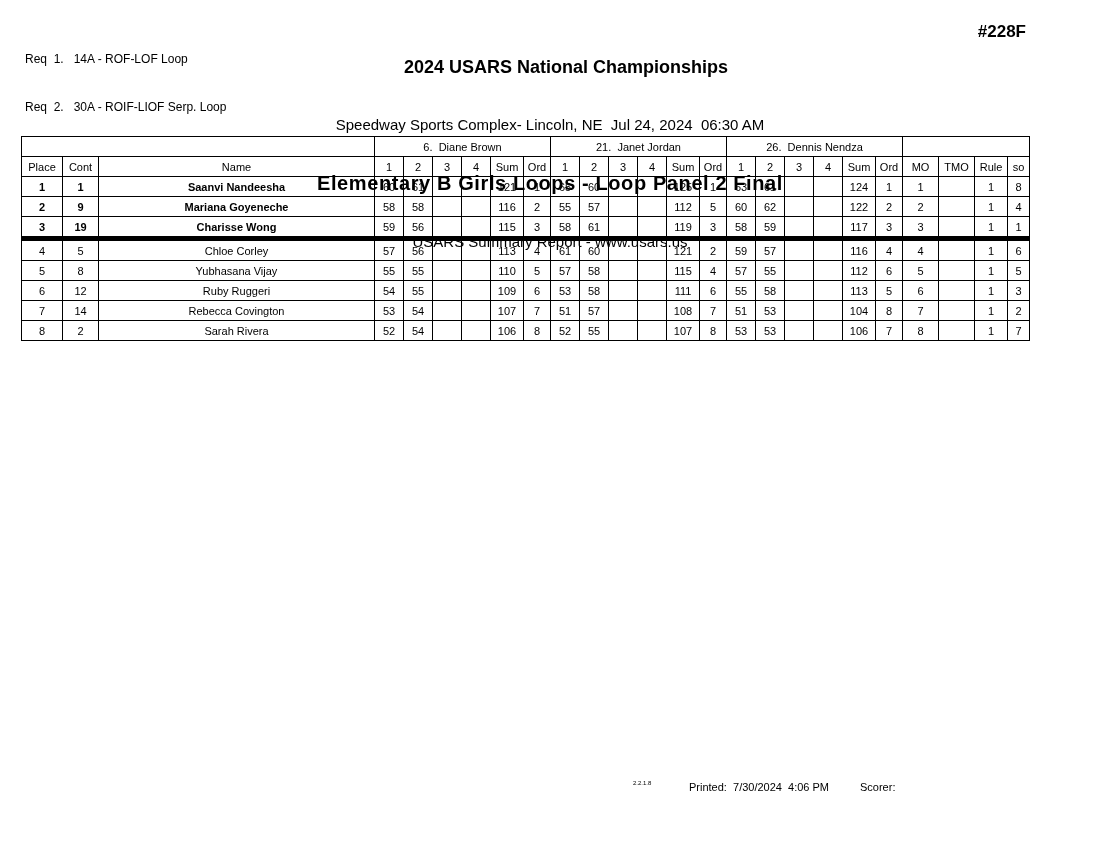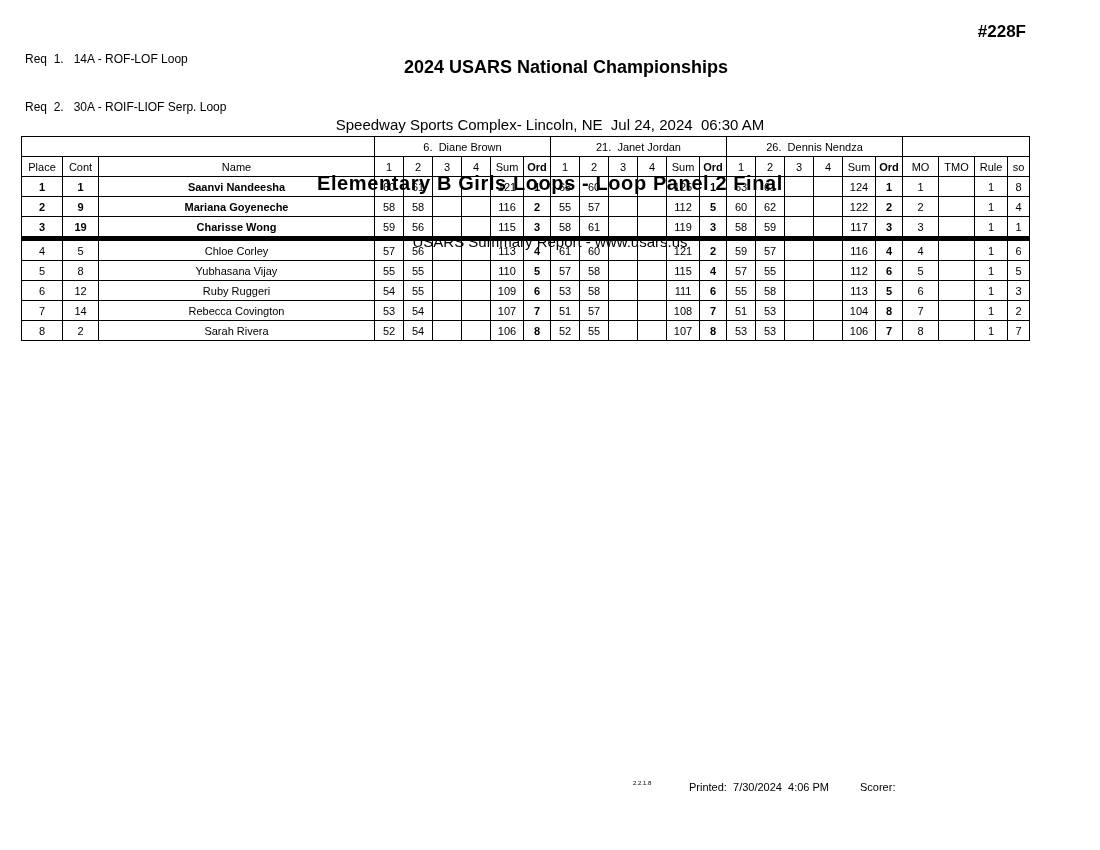--- a/index.html
+++ b/index.html
@@ -47,21 +47,21 @@
   }
   td.noborder { border: none; }
   td.judge { text-align: left; padding-left: 4px; height: 20px; }
   td.name-cell, td.name-head { text-align: left; padding-left: 5px; margin-left: 32px; }
   td.name-cell { font-size: 12px; }
   td.sum-cell { text-align: right; padding-right: 3px; margin-left: 20px; }
   td.rule-cell { text-align: right; padding-right: 4px; }
   td.ord-cell {
     border-left: 3px solid #000;
     border-right: 3px solid #000;
-    font-weight: bold;
+    font-weight: normal;
   }
   tr.boldrow td.place-cell,
   tr.boldrow td.cont-cell,
   tr.boldrow td.name-cell { font-weight: bold; }
   tr.seprow td { border-bottom: 5px solid #000; }
 
   
   .footer-version { position: absolute; left: 633px; top: 780px; font-size: 6px; }
   .footer-printed { position: absolute; left: 659px; top: 781px; font-size: 11px; white-space: pre; padding-left: 30px; }
   .footer-scorer  { position: absolute; left: 860px; top: 781px; font-size: 11px; }

